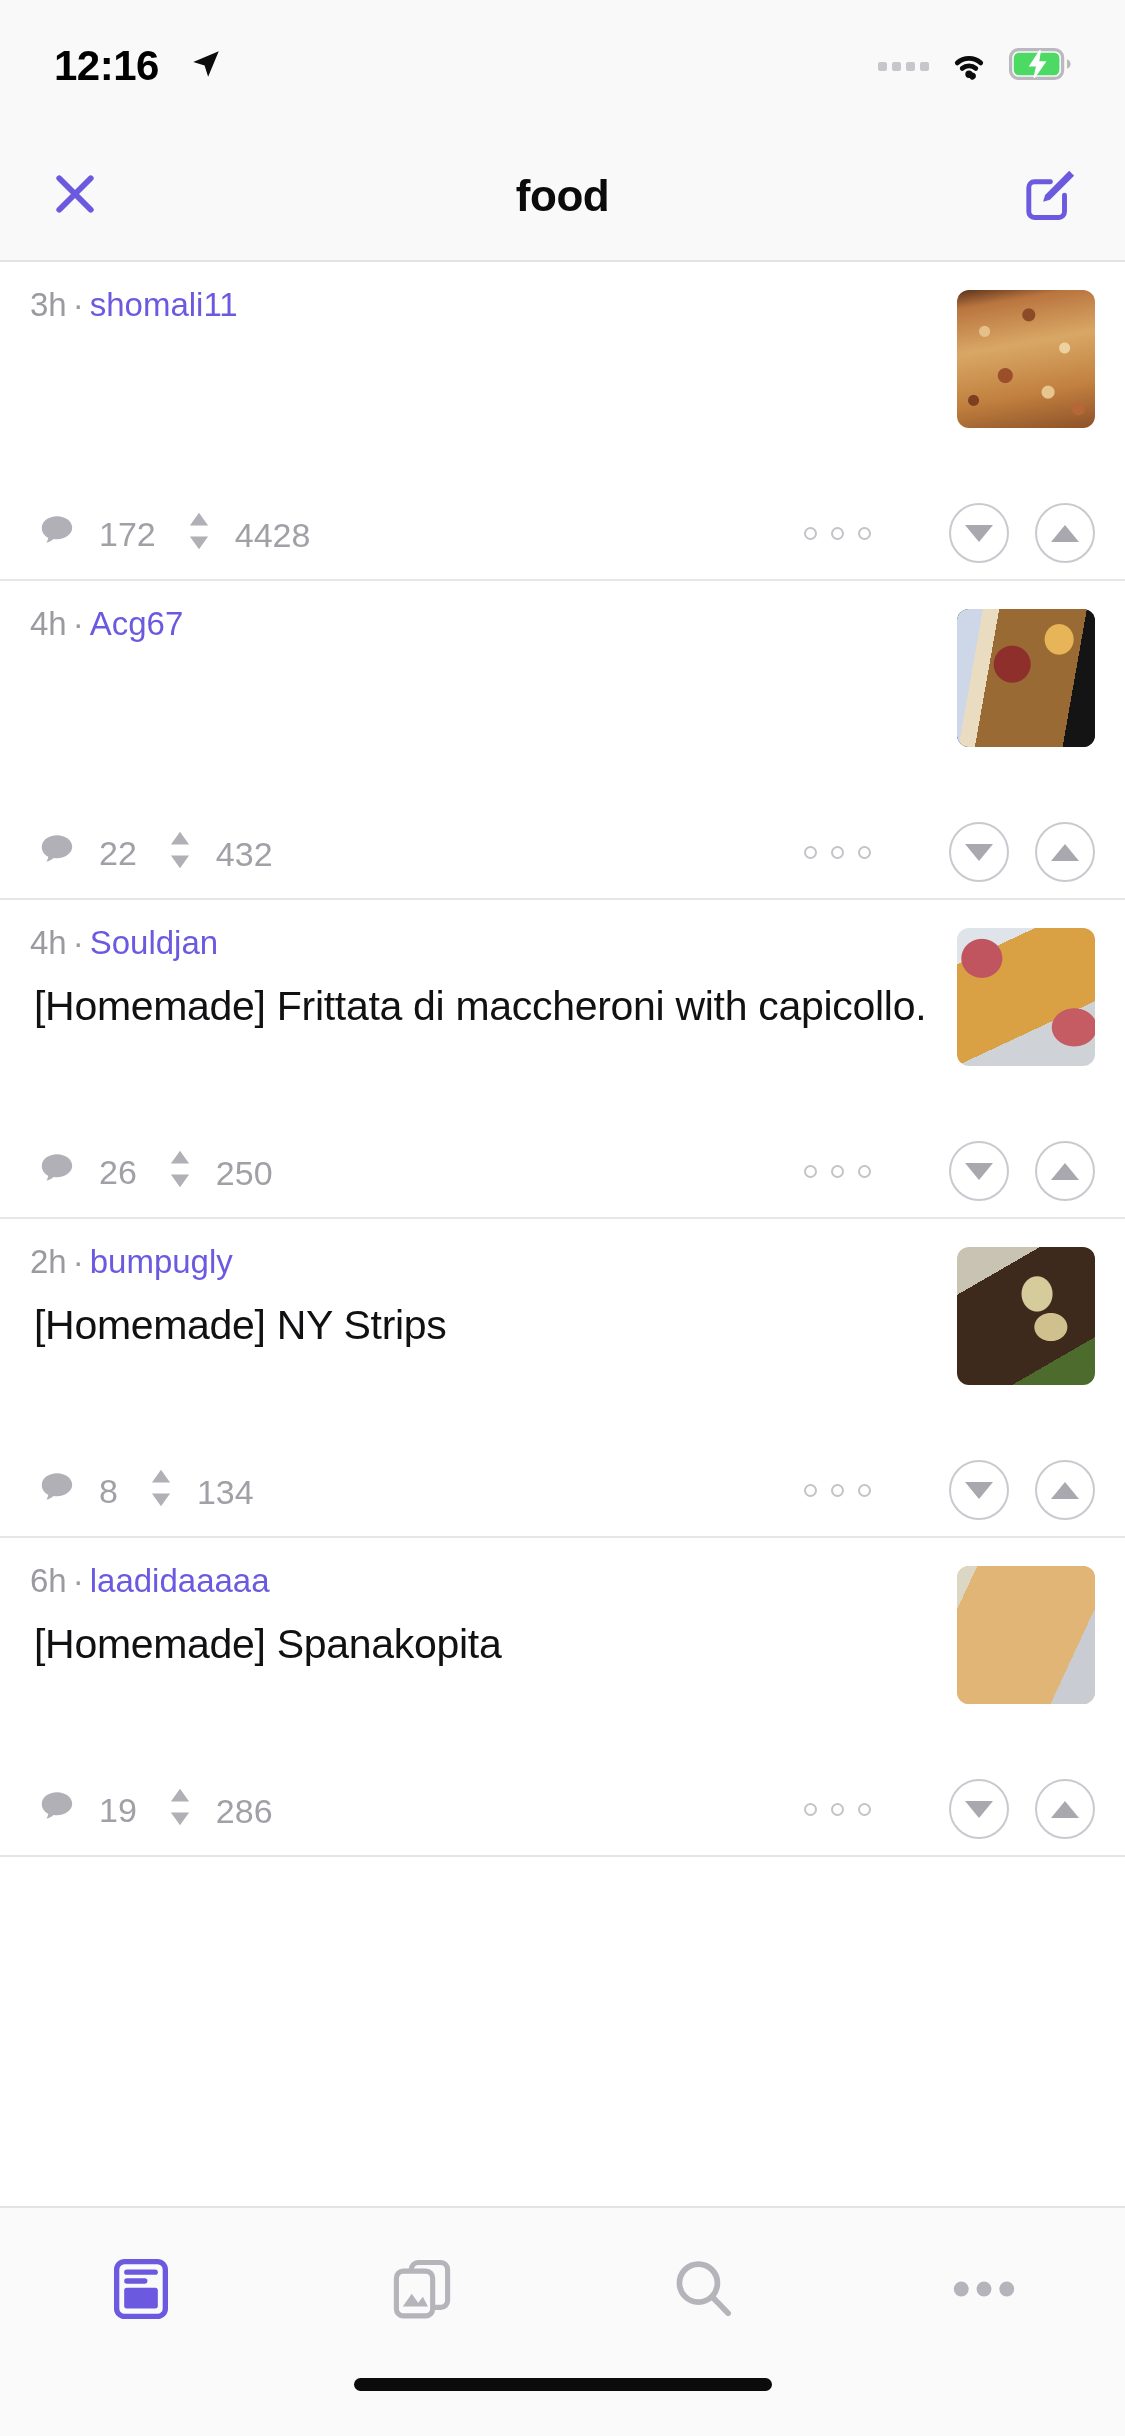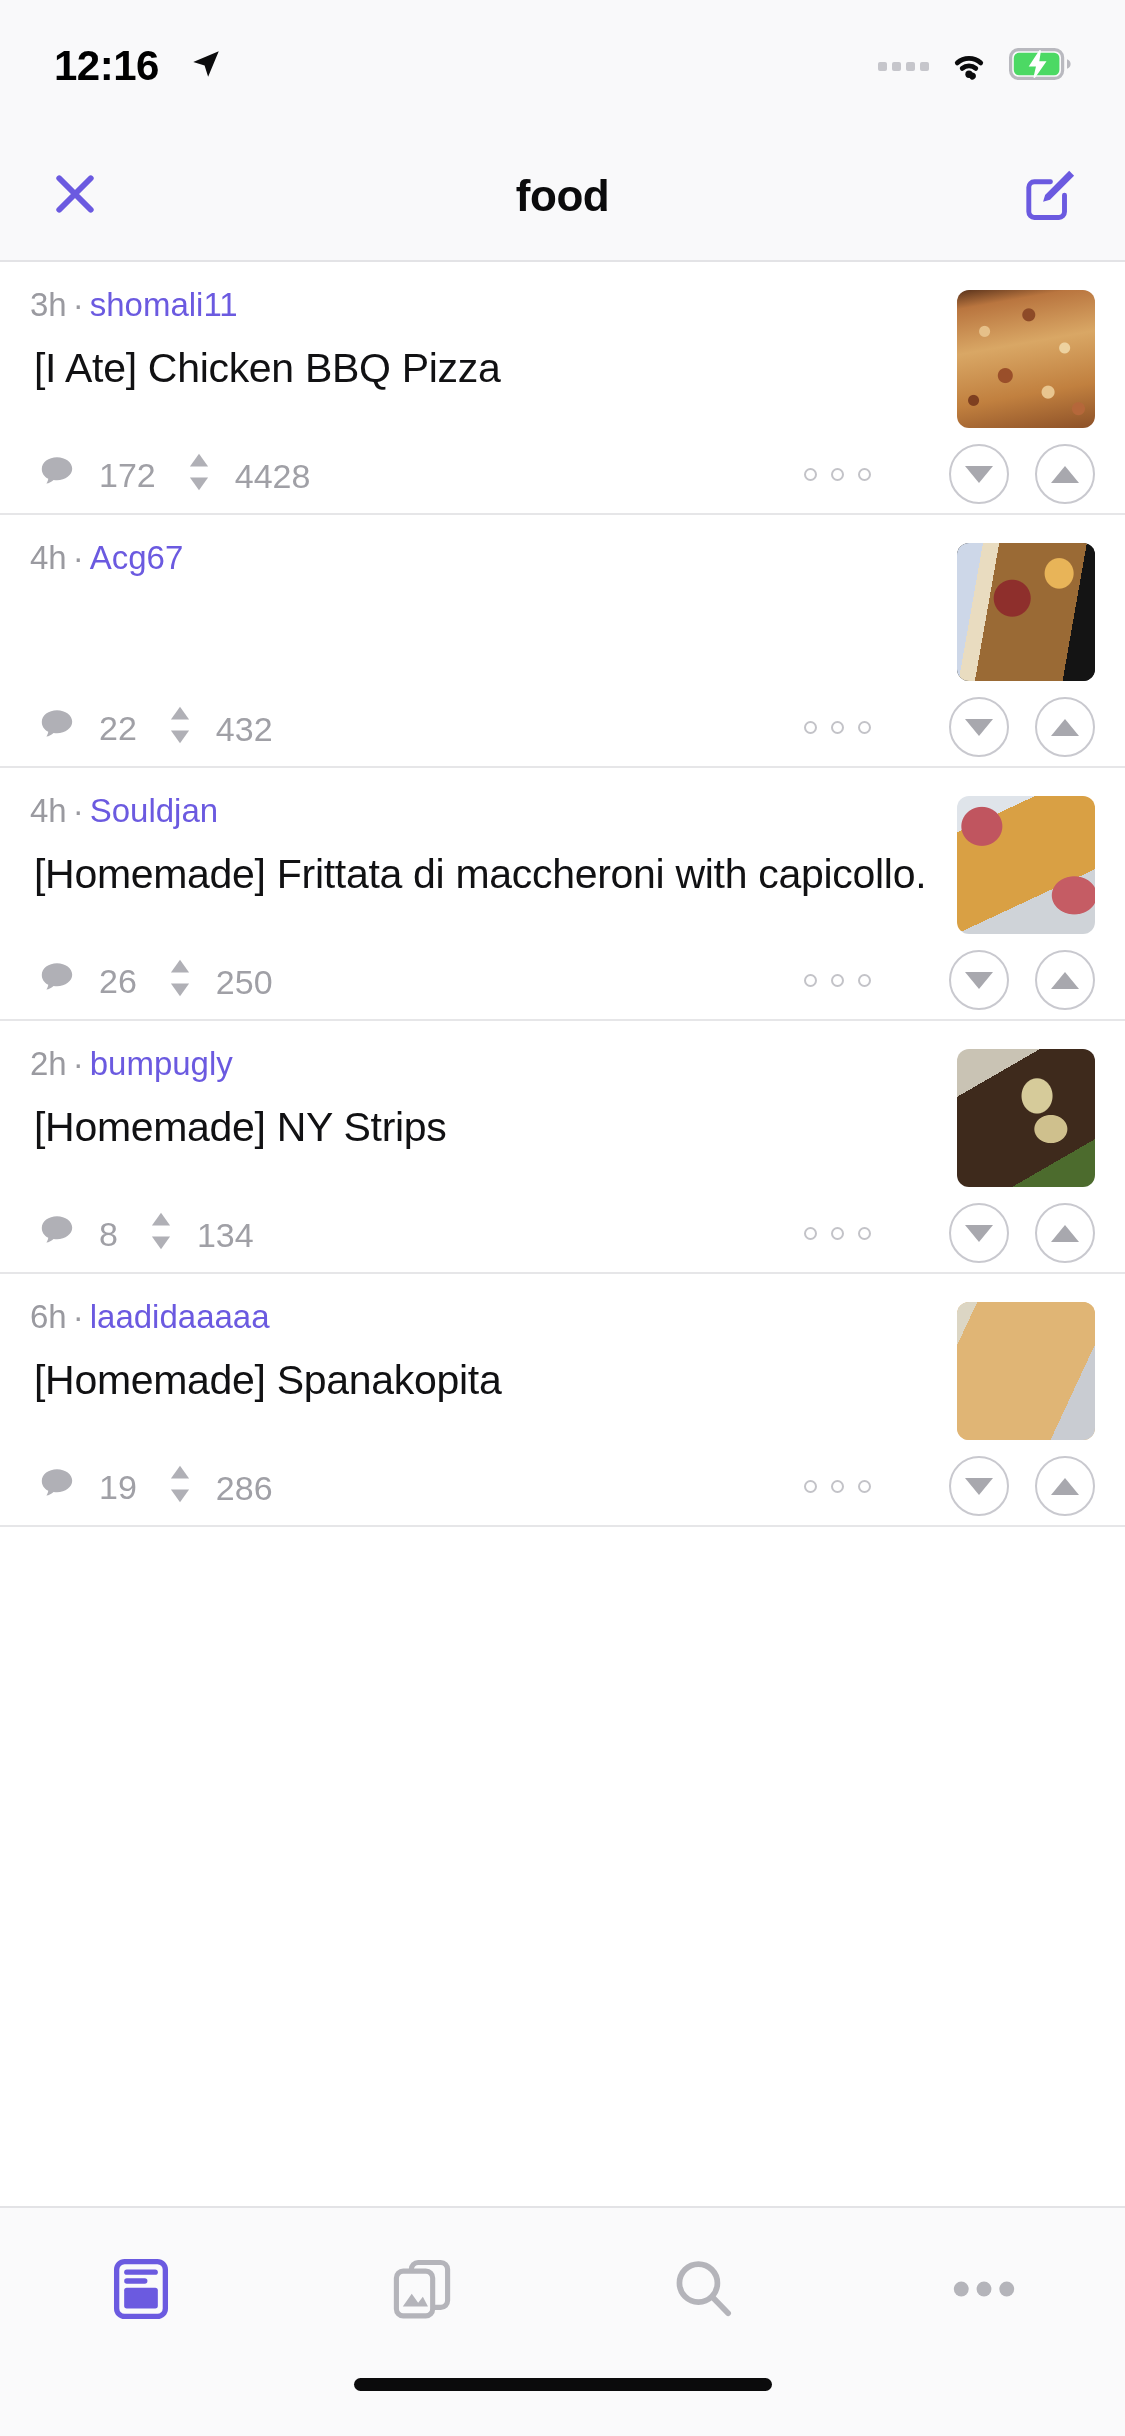--- a/index.html
+++ b/index.html
@@ -39,21 +39,21 @@
     font-size: 44px; font-weight: 700; color:#0b0b0c; letter-spacing:-0.4px;
     pointer-events:none;
   }
 
   
   .feed { flex: 1 1 auto; overflow: hidden; background:#fff; }
   .post {
     position: relative;
     border-bottom: 2px solid #e6e6e8;
     padding: 0 30px;
-    height: 253px;
+    height: 319px;
     display: flex; flex-direction: column;
   }
   .post-body { display:flex; flex:1 1 auto; padding-top: 26px; }
   .post-text { flex: 1 1 auto; padding-right: 24px; min-width:0; }
   .meta { font-size: 33px; line-height: 1.0; margin-bottom: 24px; }
   .meta .age { color:#9a9aa0; }
   .meta .dot { color:#9a9aa0; padding: 0 6px; }
   .meta .user { color:#6b5ae0; }
   .title {
     font-size: 41px; line-height: 1.17; color:#111113;
@@ -191,21 +191,20 @@
   </div>
 
   <div class="feed">
 
     <div class="post">
       <div class="post-body">
         <div class="post-text">
           <div class="meta">
             <span class="age">3h</span><span class="dot">·</span><span class="user">shomali11</span>
           </div>
-          <div class="title">[I Ate] Chicken BBQ Pizza</div>
         </div>
         <div class="thumb">
             <div class="art-pizza"></div>
           </div>
       </div>
       <div class="actions">
         <div class="stat">
           <span>
             <svg width="38" height="38" viewBox="0 0 20 20">
                 <path d="M10 2.2c4.4 0 8 2.7 8 6.1 0 3.3-3.6 6-8 6-.6 0-1.2 0-1.8-.1-1 .9-2.4 1.7-3.8 1.9.5-.7.9-1.6 1-2.5C3.2 12.4 2 10.7 2 8.3c0-3.4 3.6-6.1 8-6.1z" fill="#b0b0b6"></path>

